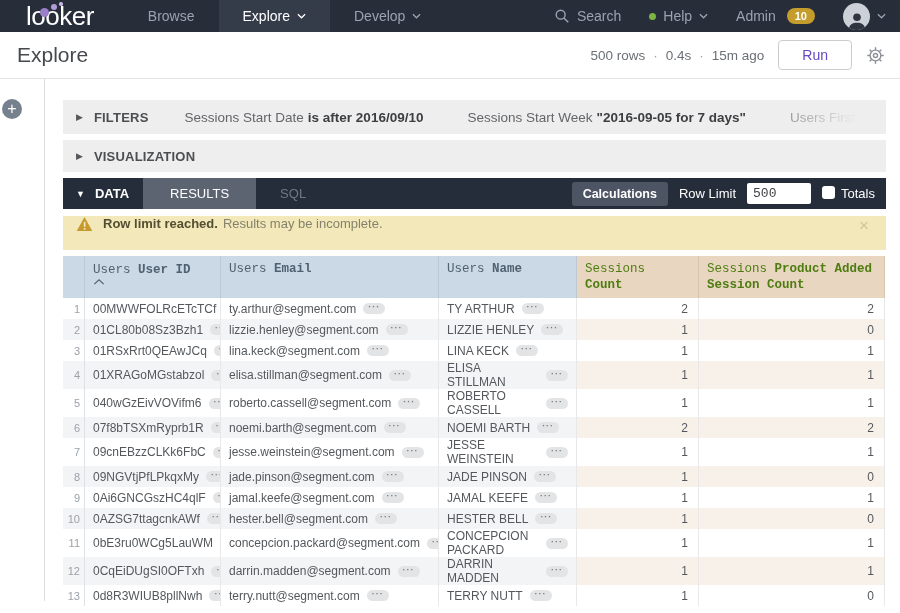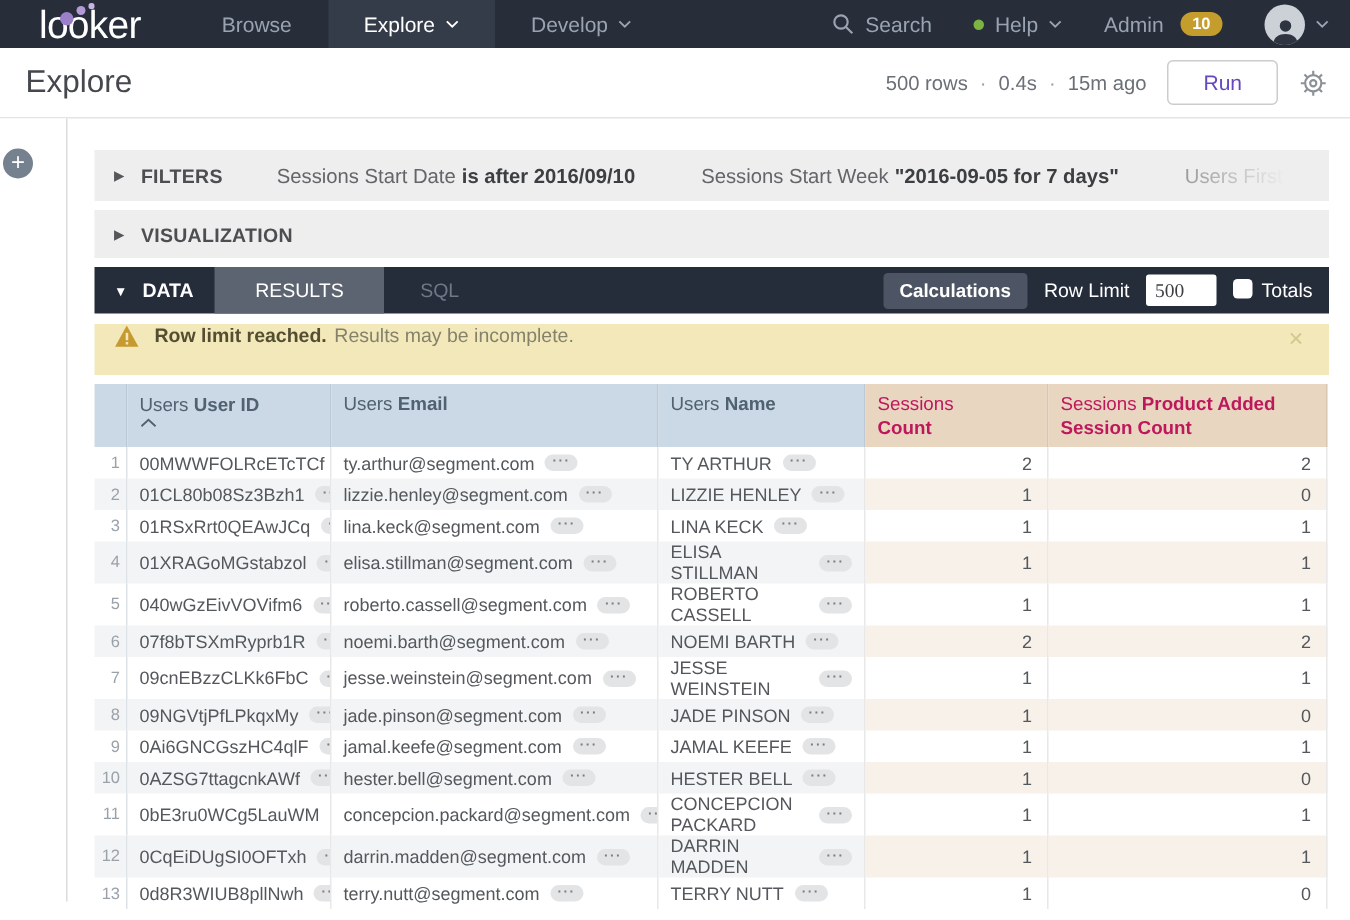--- a/index.html
+++ b/index.html
@@ -54,38 +54,38 @@
   .data-bar { height:31px; margin-top:6px; background:#252d3b; display:flex; align-items:stretch; color:#fff; }
   .data-left { display:flex; align-items:center; padding-left:13px; gap:10px; cursor:pointer; }
   .data-caret { font-size:9px; color:#fff; }
   .data-label { font-size:13px; font-weight:bold; }
   .data-tab { display:flex; align-items:center; padding:0 27px; font-size:13px; margin-left:14px; color:#fff; cursor:pointer; }
   .data-tab.active { background:#5d6471; }
   .data-tab.dim { color:#6f7887; margin-left:0; padding:0 24px; }
   .data-right { margin-left:auto; display:flex; align-items:center; gap:11px; padding-right:11px; }
   .calc-btn { background:#4d5564; border-radius:3px; padding:5px 11px; font-size:12.5px; font-weight:bold; color:#fff; cursor:pointer; }
   .rowlimit-label { font-size:13px; }
-  .rowlimit-input { width:47px; height:21px; border:none; border-radius:2px; font-size:13px; padding:0 6px; color:#3c3e42; font-family:Liberation Serif, serif; }
+  .rowlimit-input { width:64px; height:21px; border:none; border-radius:2px; font-size:13px; padding:0 6px; color:#3c3e42; font-family:Liberation Mono, monospace; }
   .totals-wrap { display:flex; align-items:flex-start; gap:6px; }
   .checkbox { width:13px; height:13px; background:#fff; border-radius:3px; cursor:pointer; }
   .totals-label { font-size:13px; }
 
   
   .warning { margin-top:7px; height:34px; background:#f2e8ba; display:flex; padding:0 13px; font-size:13px; }
   .warn-title { font-weight:bold; color:#534e31; margin-left:10px; }
   .warn-msg { color:#85826b; margin-left:5px; }
   .warn-close { margin-left:auto; color:#d3c68f; font-size:17px; cursor:pointer; padding:0 4px; }
 
   
   .table { margin-top:6px; width:822px; font-size:12px; }
-  .thead { display:flex; min-height:42px; }
+  .thead { display:flex; min-height:42px;font-family:Liberation Mono, monospace; }
   .hcell { padding:5px 8px 4px; line-height:16px; font-size:12.5px; border-right:1px solid rgba(0,0,0,0.07); cursor:pointer; }
   .hcell .fname { font-weight:bold; }
   .hcell.dim { background:#cbd9e6; color:#50616f; }
-  .hcell.meas { background:#e9d6c1; color:#be185d; }
+  .hcell.meas { background:#e9d6c1; color:#4d7c0f; }
   .hcell.stack .fgroup { display:block; }
   .sort-caret { margin-left:5px; vertical-align:1px; }
 
   .c-num  { width:22px; }
   .c-id   { width:136px; }
   .c-email{ width:218px; }
   .c-name { width:138px; }
   .c-count{ width:122px; }
   .c-prod { width:186px; }
 

